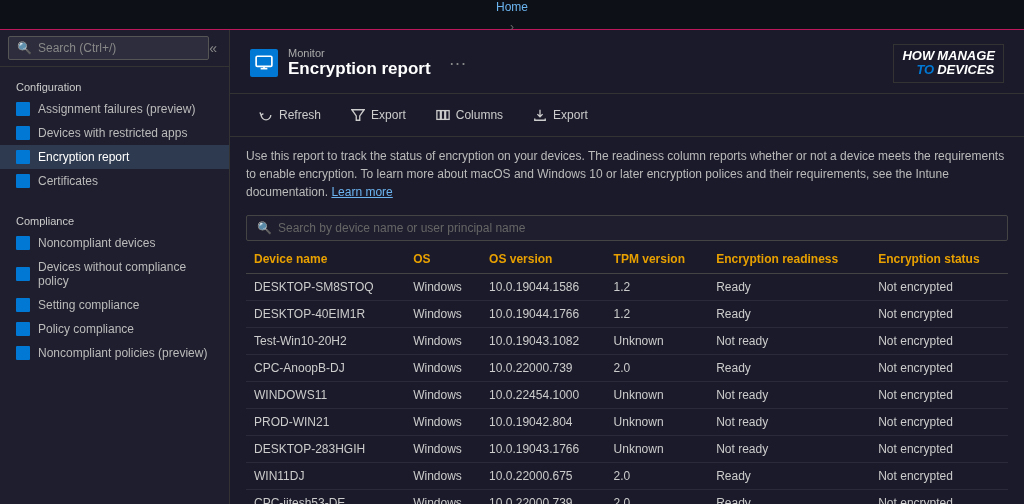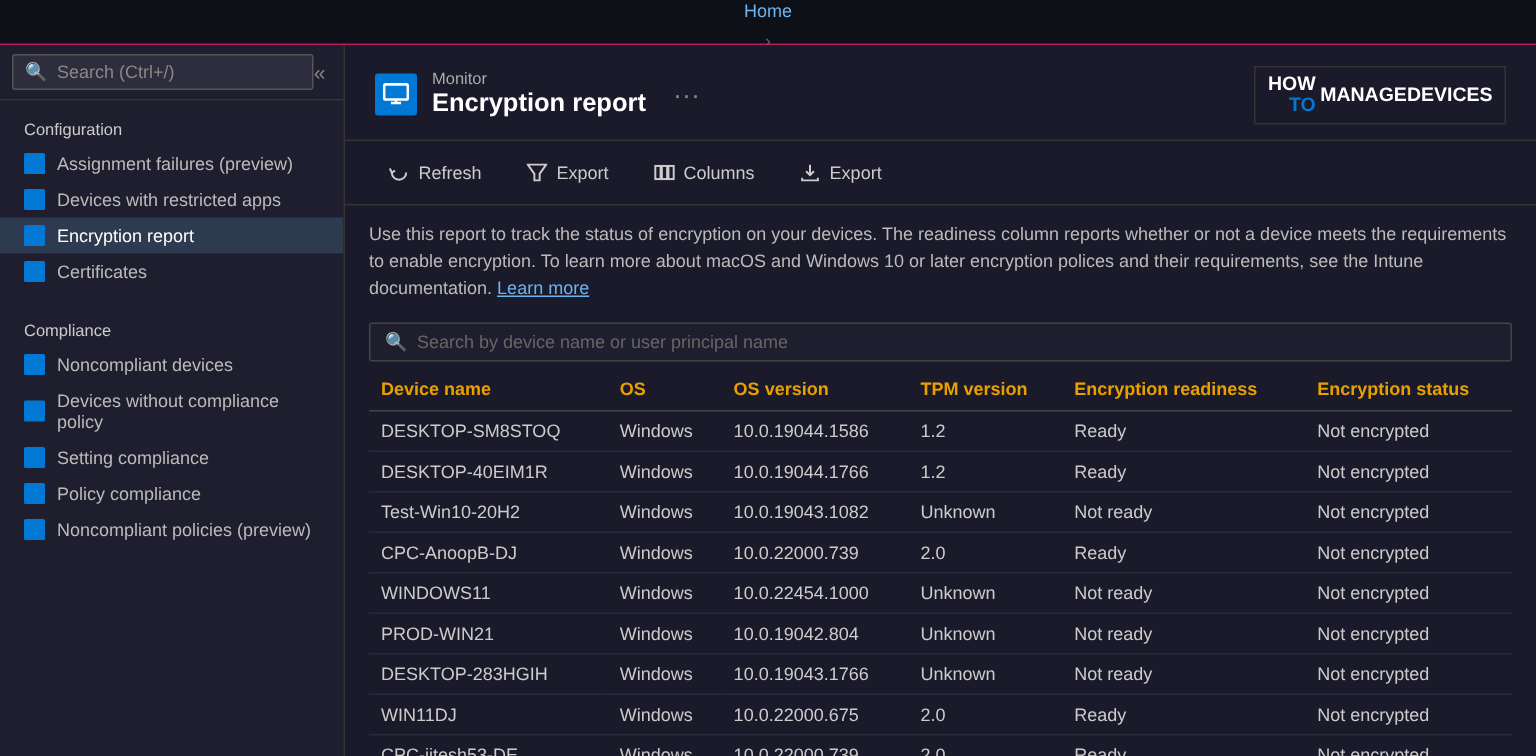--- a/index.html
+++ b/index.html
@@ -156,26 +156,26 @@
             <line x1="8" y1="11" x2="8" y2="13" stroke="white" stroke-width="1.5"></line>
           </svg>
       </div>
       <div class="header-text">
         <span class="label">Monitor</span>
         <span class="title">Encryption report</span>
       </div>
       <span style="color:#888; font-size:18px; margin-left:8px; cursor:pointer;">···</span>
 
       <div class="logo" style="margin-left:auto; display:flex; align-items:center; gap:2px;">
-        <div style="background:#1a1a2a; border:1px solid #333; padding:4px 8px; display:flex; gap:0; align-items:center;">
+        <div style="background:#1a1a2a; border:1px solid #333; padding:4px 8px; display:flex; gap:0; align-items:center;font-style:italic;">
           <div style="display:flex; flex-direction:column; align-items:flex-end; line-height:1.1;">
             <span style="color:#fff; font-size:13px; font-weight:700;">HOW</span>
             <span style="color:#0078d4; font-size:13px; font-weight:700;">TO</span>
           </div>
-          <div style="display:flex; flex-direction:row; line-height:1.1; margin-left:3px;">
+          <div style="display:flex; flex-direction:column; line-height:1.1; margin-left:3px;">
             <span style="color:#fff; font-size:13px; font-weight:700;">MANAGE</span>
             <span style="color:#fff; font-size:13px; font-weight:700;">DEVICES</span>
           </div>
         </div>
       </div>
     </div>
 
     <div class="toolbar">
       <button class="toolbar-btn">
         <svg viewBox="0 0 16 16" fill="none" stroke="currentColor" stroke-width="1.5">

